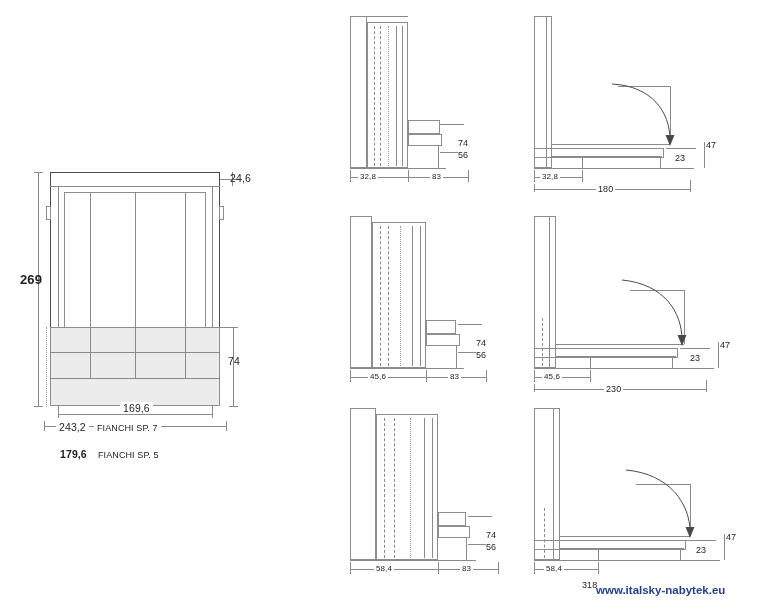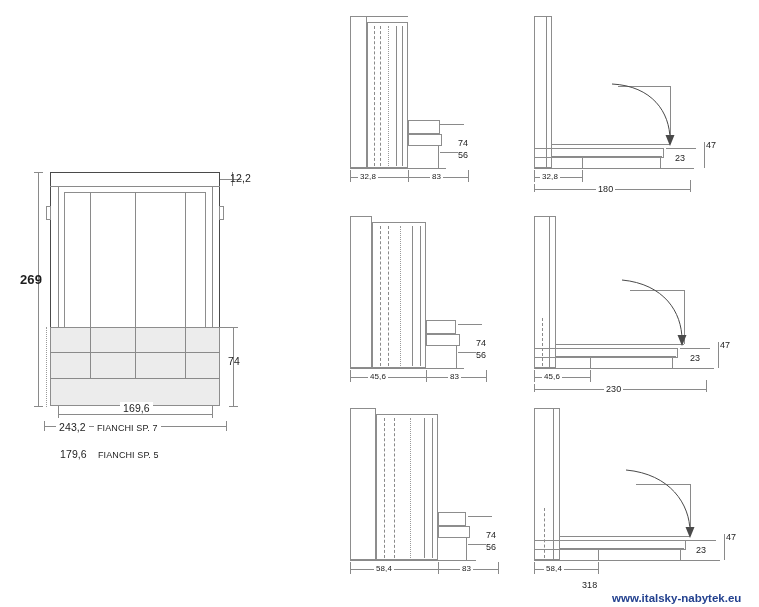--- a/index.html
+++ b/index.html
@@ -84,40 +84,40 @@
     <div class="rect thin" style="left:46px;top:206px;width:5px;height:14px;"></div>
     <div class="rect thin" style="left:219px;top:206px;width:5px;height:14px;"></div>
 
     <div class="ln-v thin" style="left:38px;top:172px;height:234px;"></div>
     <div class="ln-h thin" style="left:34px;top:172px;width:9px;"></div>
     <div class="ln-h thin" style="left:34px;top:406px;width:9px;"></div>
     <div class="lbl big" style="left:20px;top:272px;">269</div>
 
     <div class="ln-h thin" style="left:220px;top:179px;width:22px;"></div>
     <div class="ln-v thin" style="left:232px;top:172px;height:14px;"></div>
-    <div class="lbl md" style="left:230px;top:172px;">12,2</div>
+    <div class="lbl md" style="left:230px;top:172px;">24,6</div>
 
     <div class="ln-v thin" style="left:233px;top:327px;height:79px;"></div>
     <div class="ln-h thin" style="left:229px;top:327px;width:9px;"></div>
     <div class="ln-h thin" style="left:229px;top:406px;width:9px;"></div>
     <div class="ln-h thin" style="left:220px;top:327px;width:16px;"></div>
     <div class="lbl md" style="left:228px;top:355px;">74</div>
 
     <div class="ln-v thin" style="left:58px;top:406px;height:12px;"></div>
     <div class="ln-v thin" style="left:212px;top:406px;height:12px;"></div>
     <div class="ln-h thin" style="left:58px;top:414px;width:154px;"></div>
     <div class="lbl md" style="left:120px;top:402px;background:#fff;padding:0 3px;">169,6</div>
 
     <div class="ln-v thin" style="left:44px;top:421px;height:10px;"></div>
     <div class="ln-v thin" style="left:226px;top:421px;height:10px;"></div>
     <div class="ln-h thin" style="left:44px;top:426px;width:182px;"></div>
     <div class="lbl md" style="left:56px;top:421px;background:#fff;padding:0 3px;">243,2</div>
     <div class="lbl smallcap" style="left:94px;top:423px;background:#fff;padding:0 3px;">FIANCHI SP. 7</div>
 
-    <div class="lbl md" style="left:60px;top:448px;">179,6</div>
+    <div class="lbl md" style="left:60px;top:448px;font-weight:bold;">179,6</div>
     <div class="lbl smallcap" style="left:98px;top:450px;">FIANCHI SP. 5</div>
   </div>
 
   <div class="abs" style="left:340px;top:8px;width:160px;height:190px;">
 
     <div class="ln-h thin" style="left:10px;top:8px;width:58px;"></div>
 
     <div class="rect thin" style="left:10px;top:8px;width:17px;height:152px;"></div>
     <div class="rect thin" style="left:27px;top:14px;width:41px;height:146px;"></div>
 
@@ -297,15 +297,15 @@
     <div class="lbl" style="left:206px;top:132px;">47</div>
 
     <div class="ln-v thin" style="left:14px;top:162px;height:12px;"></div>
     <div class="ln-v thin" style="left:78px;top:162px;height:12px;"></div>
     <div class="ln-h thin" style="left:14px;top:169px;width:64px;"></div>
     <div class="lbl sm" style="left:24px;top:164px;background:#fff;padding:0 2px;">58,4</div>
 
     <div class="lbl" style="left:62px;top:180px;">318</div>
   </div>
 
-  <div class="watermark" style="left:612px;top:584px;margin-top:8px;">www.italsky-nabytek.eu</div>
+  <div class="watermark" style="left:596px;top:584px;">www.italsky-nabytek.eu</div>
 
 </div>
 
 </body></html>

